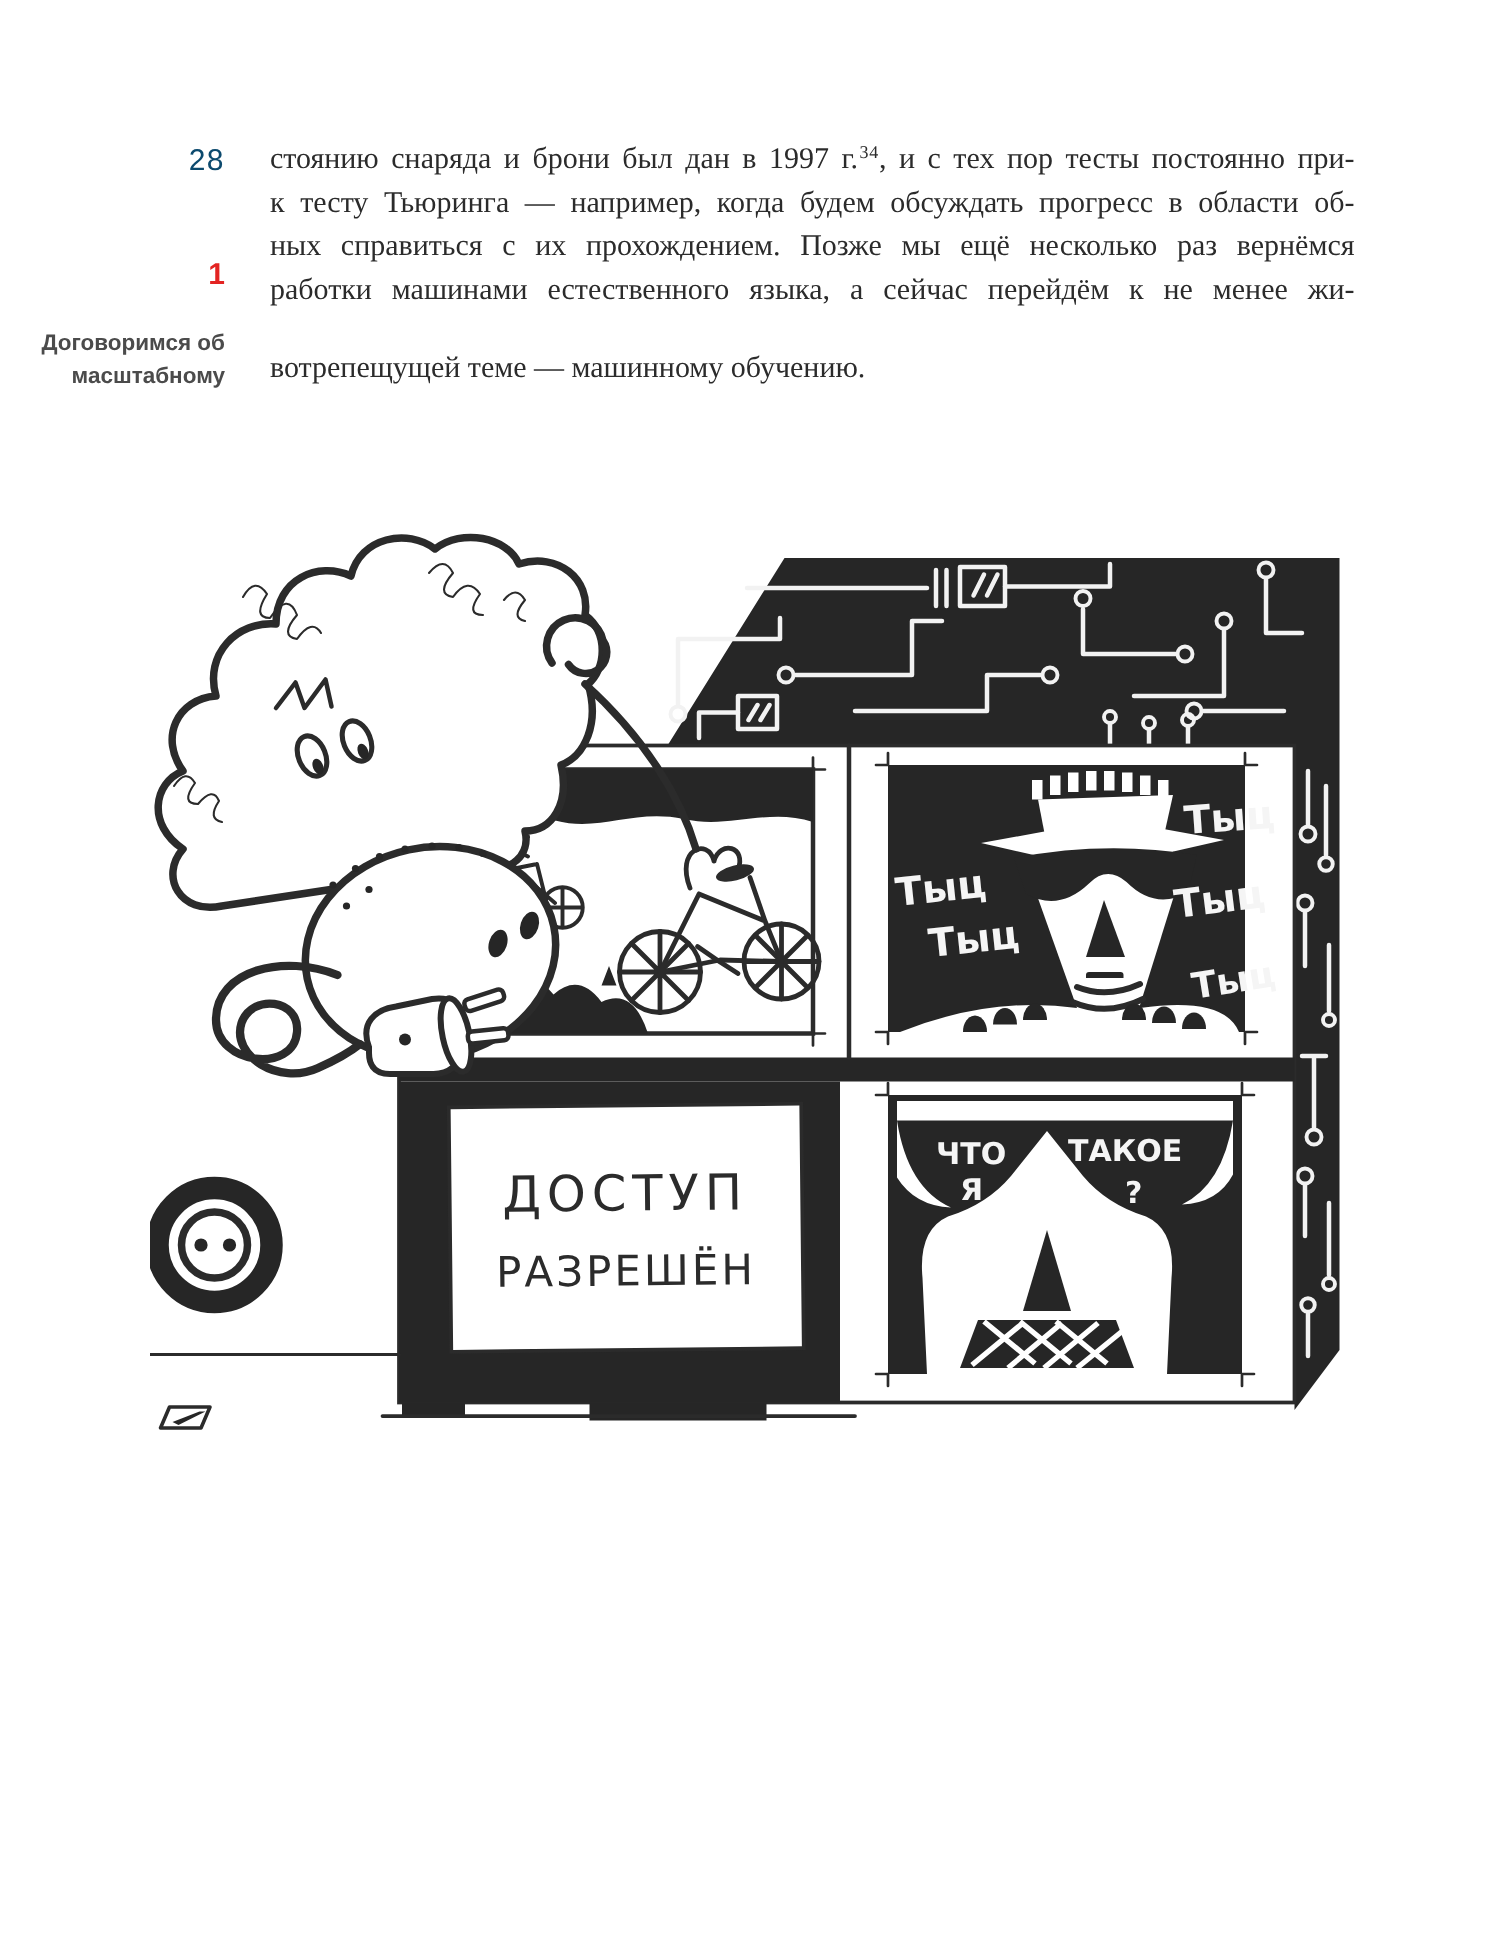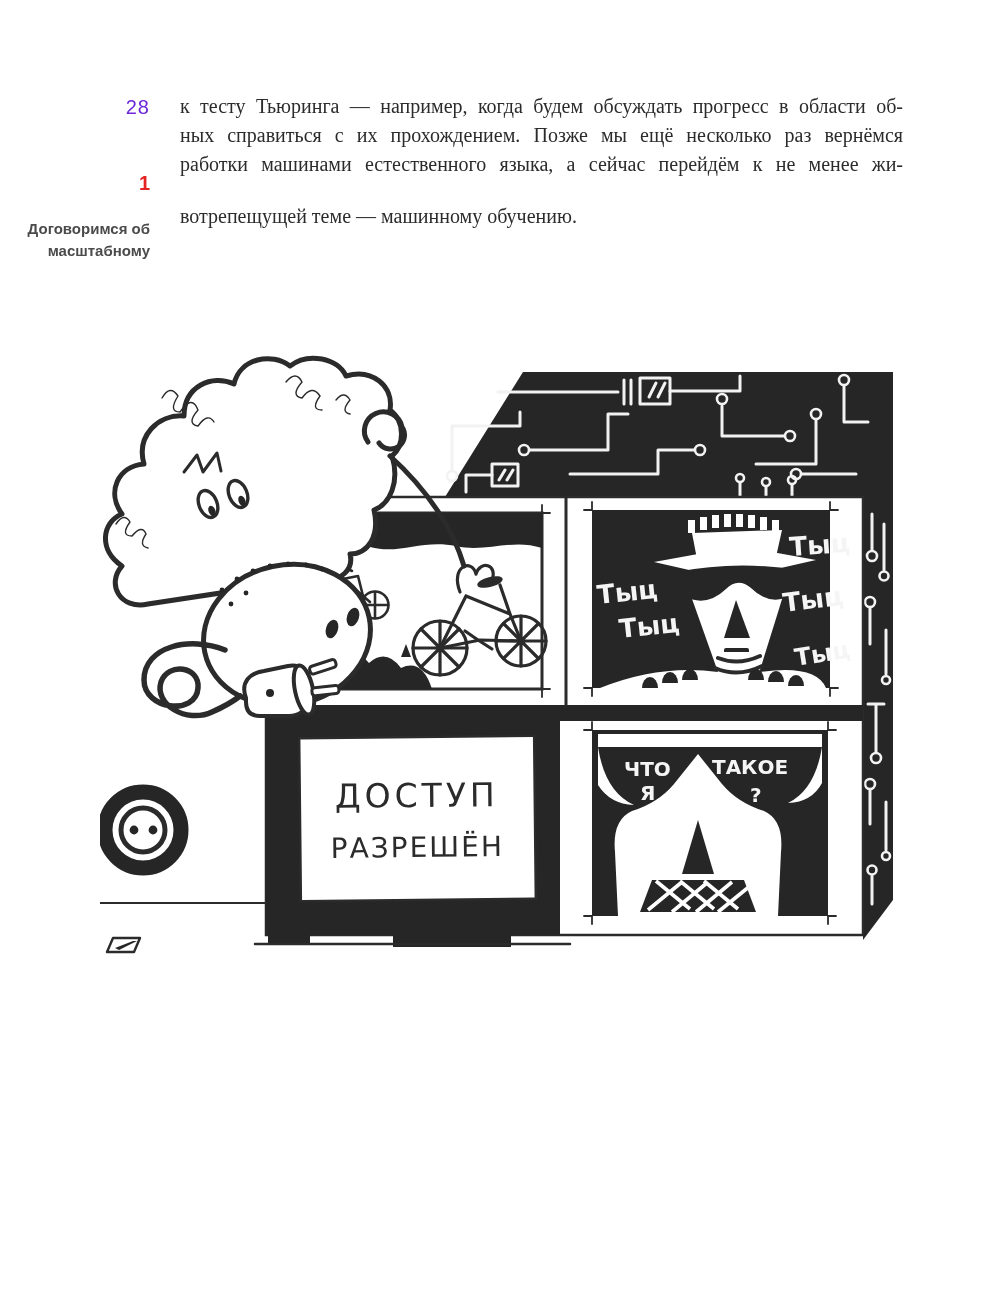--- a/index.html
+++ b/index.html
@@ -1,20 +1,20 @@
 <!DOCTYPE html>
 <html><head>
 <meta charset="utf-8">
 <style>
   html,body{margin:0;padding:0;background:#ffffff;}
   .page{position:relative;width:1000px;height:1296px;background:#ffffff;overflow:hidden;
         font-family:"Liberation Serif",serif;color:#2b2b2b;}
   
   .folio{position:absolute;left:15px;top:96px;width:135px;text-align:right;
-         font-family:"Liberation Sans",sans-serif;font-size:20px;color:#6d28d9;letter-spacing:1px;}
+         font-family:"Liberation Sans",sans-serif;font-size:20px;color:#0c4a6e;letter-spacing:1px;}
   .chapnum{position:absolute;left:15px;top:172px;width:135px;text-align:right;
            font-family:"Liberation Sans",sans-serif;font-size:20px;font-weight:bold;color:#e32422;}
   .chaplabel{position:absolute;left:15px;top:218px;width:135px;text-align:right;
              font-family:"Liberation Sans",sans-serif;font-size:15px;line-height:22px;color:#4b4b4b;font-weight:bold;}
   
   .bodytext{position:absolute;left:180px;top:92px;width:723px;
             font-size:20px;line-height:29px;color:#2b2b2b;}
   .tline{text-align:justify;text-align-last:justify;}
   .tline.last{text-align:justify;text-align-last:left;margin-top:23px;}
   .fnref{font-size:12px;line-height:0;vertical-align:7px;letter-spacing:.5px;padding-left:1px;}
@@ -33,20 +33,21 @@
 <div class="page">
 
   <div class="folio">28</div>
   <div class="chapnum">1</div>
   <div class="chaplabel">
     <div>Договоримся об</div>
     <div>масштабному</div>
   </div>
 
   <div class="bodytext">
+    <div class="tline"><span>стоянию снаряда и брони был дан в 1997 г.</span><span class="fnref">34</span><span>, и с тех пор тесты постоянно при-</span></div>
     <div class="tline"><span>к тесту Тьюринга — например, когда будем обсуждать прогресс в области об-</span></div>
     <div class="tline"><span>ных справиться с их прохождением. Позже мы ещё несколько раз вернёмся</span></div>
     <div class="tline"><span>работки машинами естественного языка, а сейчас перейдём к не менее жи-</span></div>
     <div class="tline last"><span>вотрепещущей теме — машинному обучению.</span></div>
   </div>
 
   <svg class="illus" viewBox="0 0 800 618">
 
     <g>
       <path class="ink" d="M345,145 L423,20 L793,20 L793,548 L763,588 L763,145 Z"></path>

